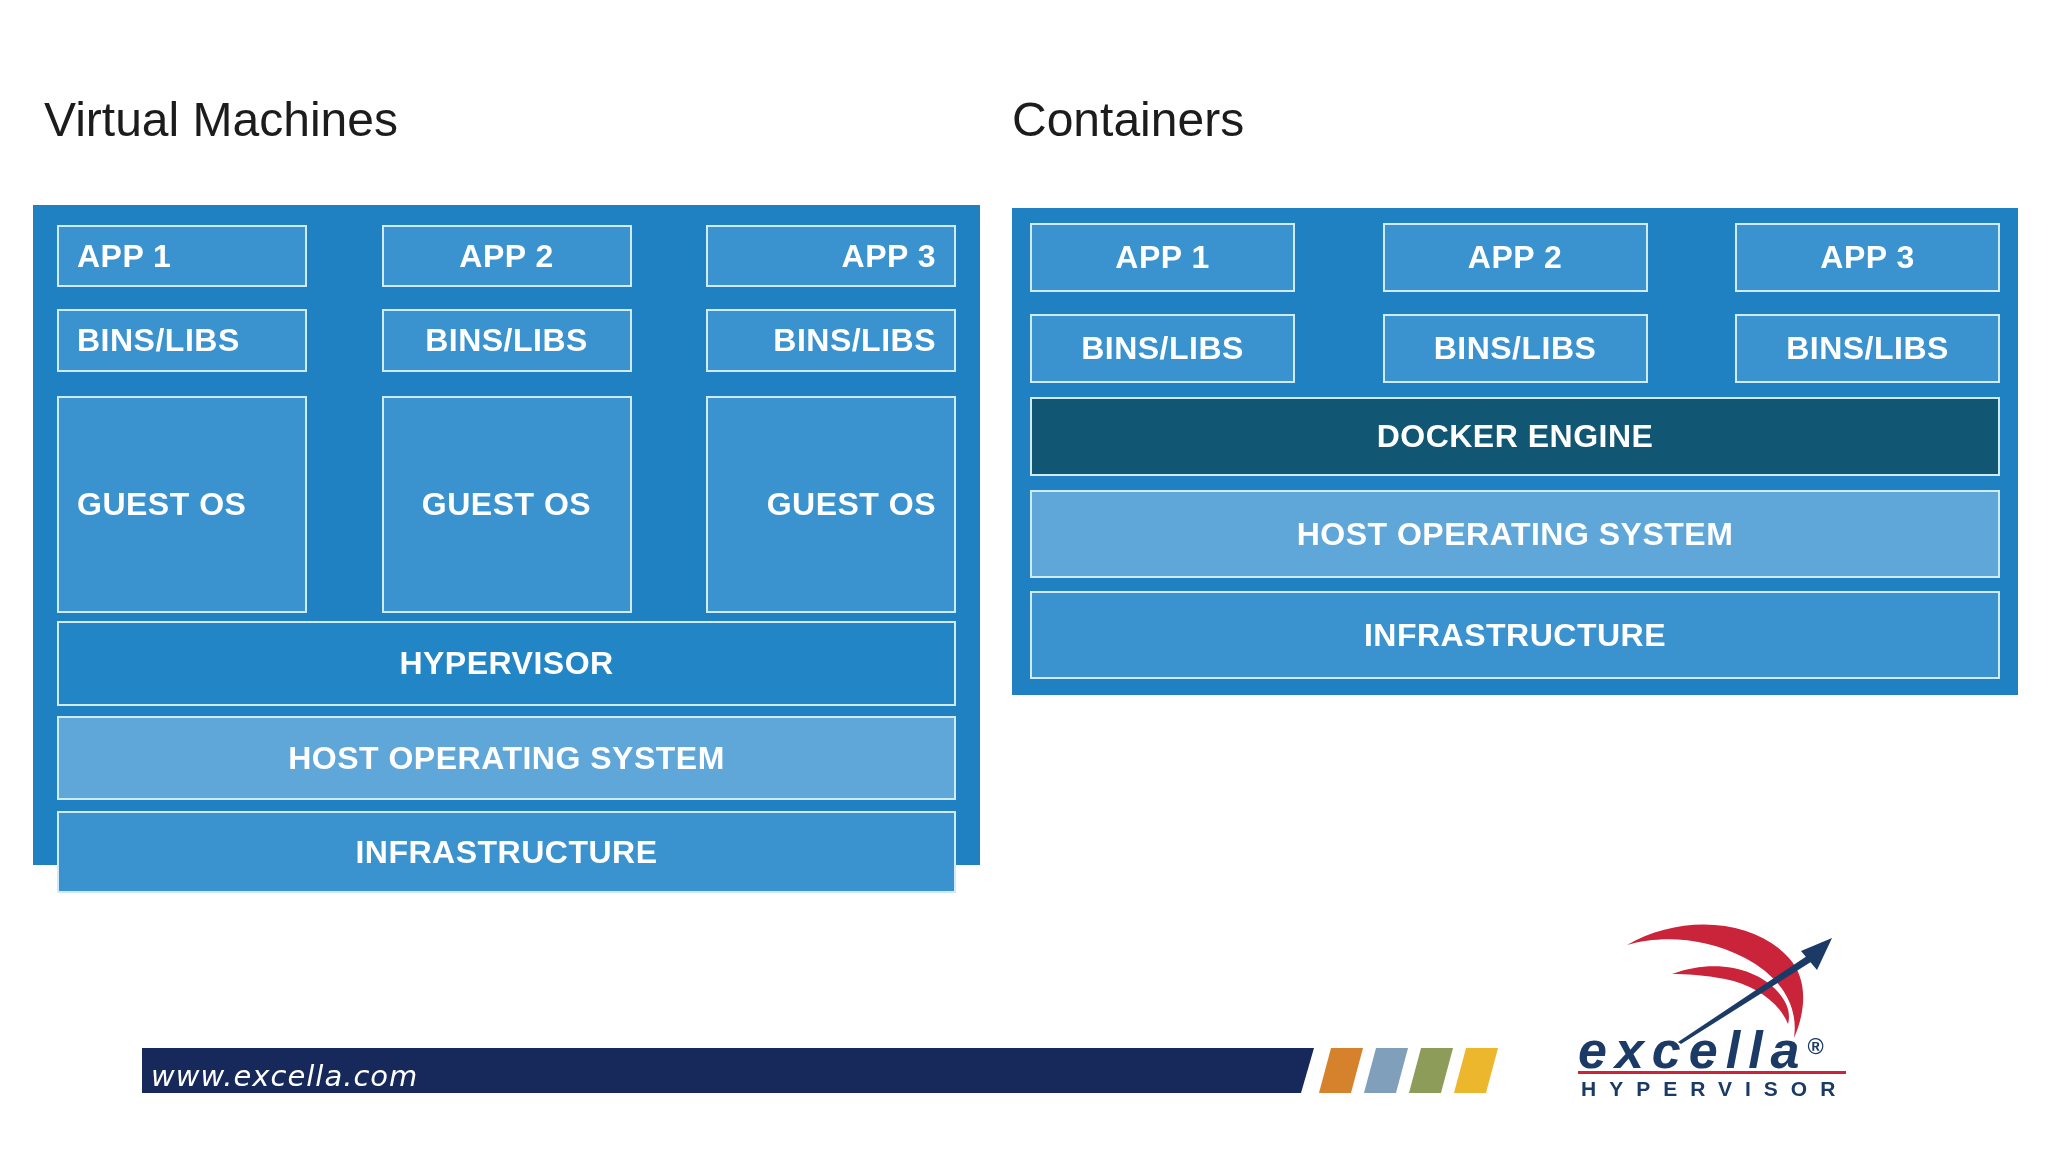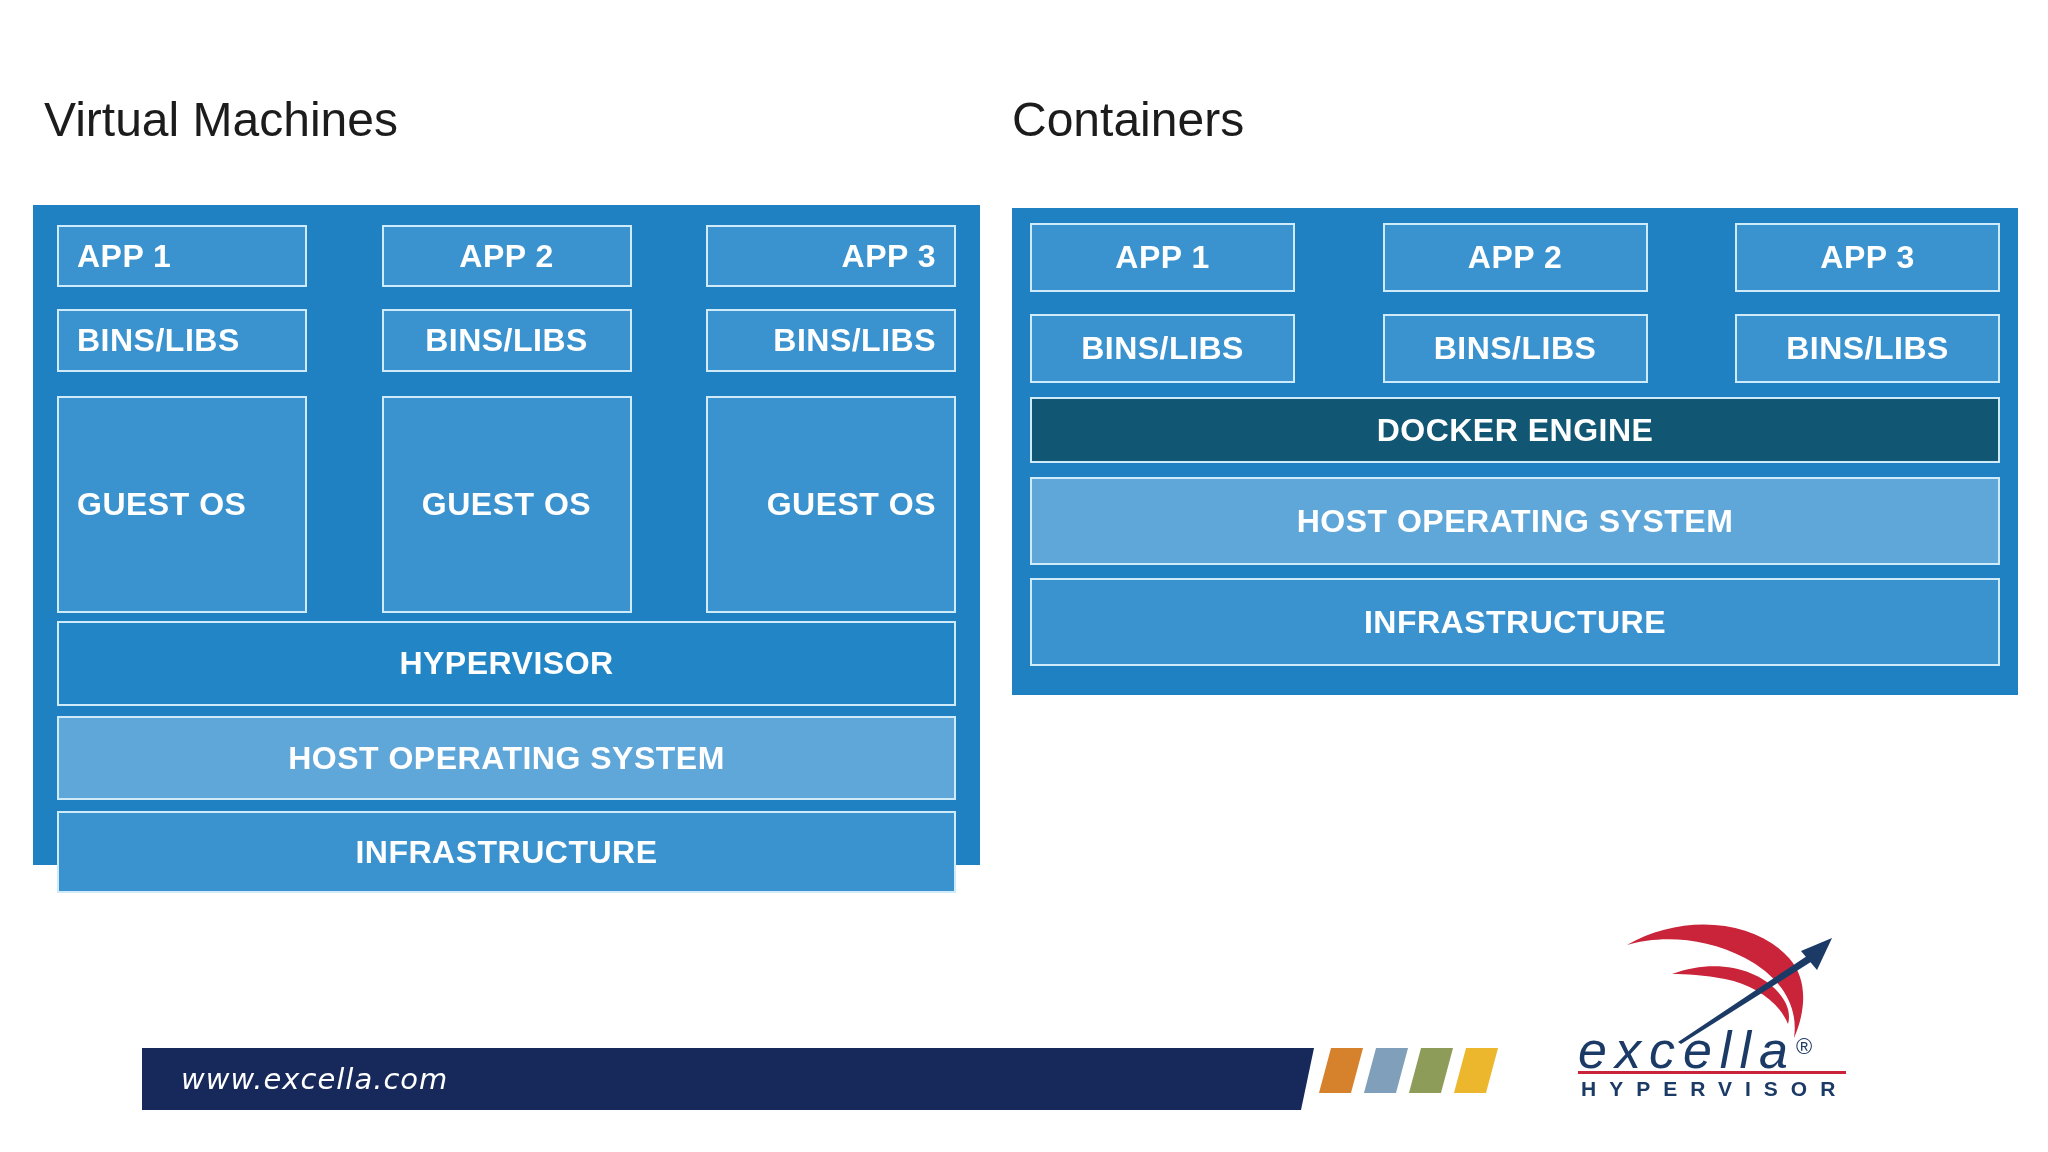--- a/index.html
+++ b/index.html
@@ -46,49 +46,49 @@
   #vm-diagram .app-box{height:62px;margin-bottom:10px;}
   #vm-diagram .bins-box{height:63px;margin-bottom:12px;}
   #vm-diagram .os-box{height:217px;}
   .row-box{width:100%;}
   #vm-hypervisor{height:85px;margin-top:8px;background:var(--hypervisor_blue,#2285c6);}
   #vm-hostos{height:84px;margin-top:10px;background:var(--host_blue,#5fa6d9);}
   #vm-infra{height:82px;margin-top:11px;}
 
   #ct-diagram .app-box{height:69px;margin-bottom:10px;}
   #ct-diagram .bins-box{height:69px;}
-  #ct-docker{height:66px;margin-top:14px;background:var(--docker_dark,#115672);}
+  #ct-docker{height:79px;margin-top:14px;background:var(--docker_dark,#115672);}
   #ct-hostos{height:88px;margin-top:14px;background:var(--host_blue,#5fa6d9);}
   #ct-infra{height:88px;margin-top:13px;}
 
   
   #footer-bar{
-    position:absolute;left:142px;top:1048px;width:1172px;height:62px;
+    position:absolute;left:142px;top:1048px;width:1172px;height:45px;
     background:var(--bar_navy,#17295a);
     clip-path:polygon(0 0,100% 0,calc(100% - 13px) 100%,0 100%);
-    display:flex;align-items:center;padding-left:39px;box-sizing:border-box;
+    display:flex;align-items:flex-end;padding-left:9px;box-sizing:border-box;
   }
   #footer-url{
     color:#ffffff;font-size:29px;font-style:italic;letter-spacing:1px;
     font-family:"DejaVu Sans", sans-serif;
   }
   .stripe{position:absolute;top:1048px;width:32px;height:45px;transform:skewX(-15deg);}
   #stripe-orange{left:1325px;background:var(--stripe_orange,#d6812c);}
   #stripe-bluegray{left:1370px;background:var(--stripe_bluegray,#7f9fba);}
   #stripe-olive{left:1415px;background:var(--stripe_olive,#8d9c59);}
   #stripe-yellow{left:1460px;background:var(--stripe_yellow,#ecb72c);}
 
   
   #logo-swoosh{position:absolute;left:1565px;top:912px;width:320px;height:200px;}
   .swoosh-red{fill:var(--logo_red,#c9243a);}
   .swoosh-navy{fill:var(--logo_navy,#1b3a66);}
   #logo-word{
     position:absolute;left:1578px;top:1024px;
     color:var(--logo_navy,#1b3a66);
-    font-size:52px;font-weight:400;font-style:italic;letter-spacing:8px;
+    font-size:52px;font-weight:700;font-style:italic;letter-spacing:8px;
     line-height:1;white-space:nowrap;
   }
   #logo-reg{font-size:22px;vertical-align:14px;letter-spacing:0;font-style:normal;}
   #logo-rule{
     position:absolute;left:1578px;top:1071px;width:268px;height:3px;
     background:var(--logo_red,#c9243a);
   }
   #logo-sub{
     position:absolute;left:1581px;top:1078px;
     color:var(--logo_navy,#1b3a66);

